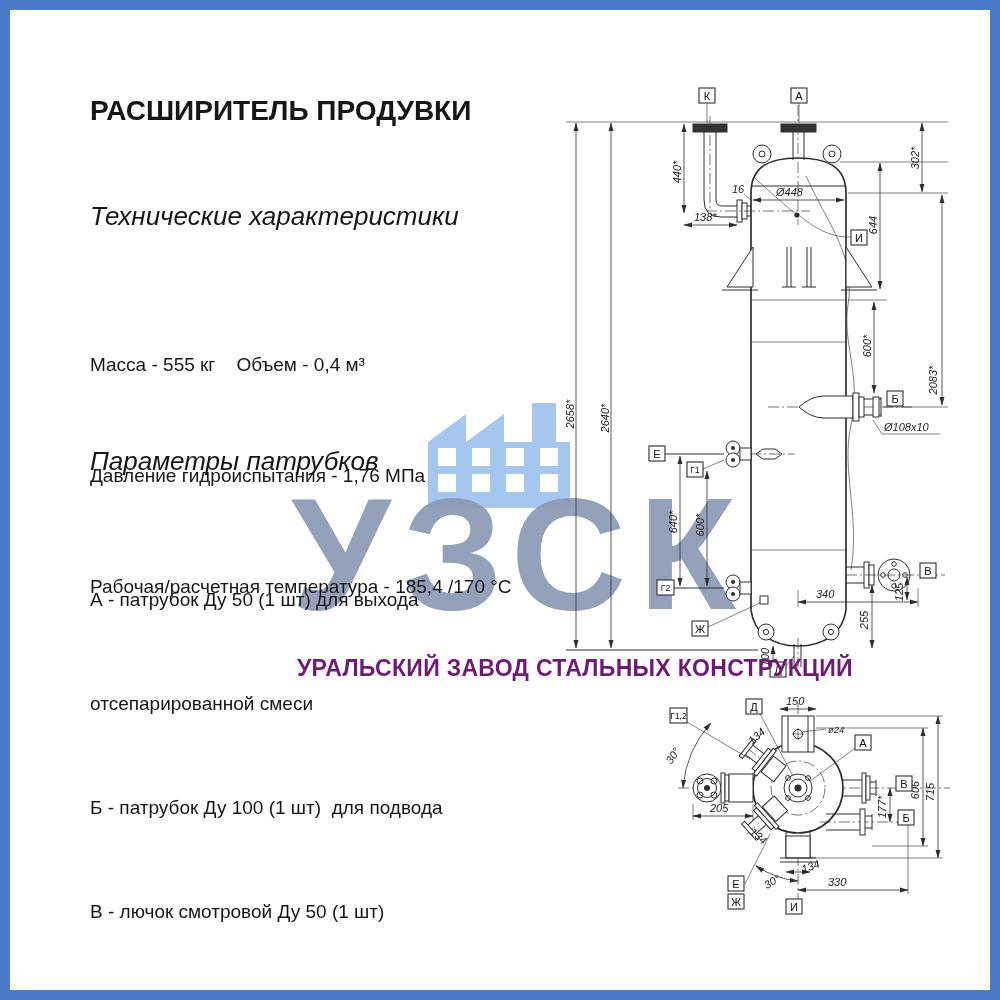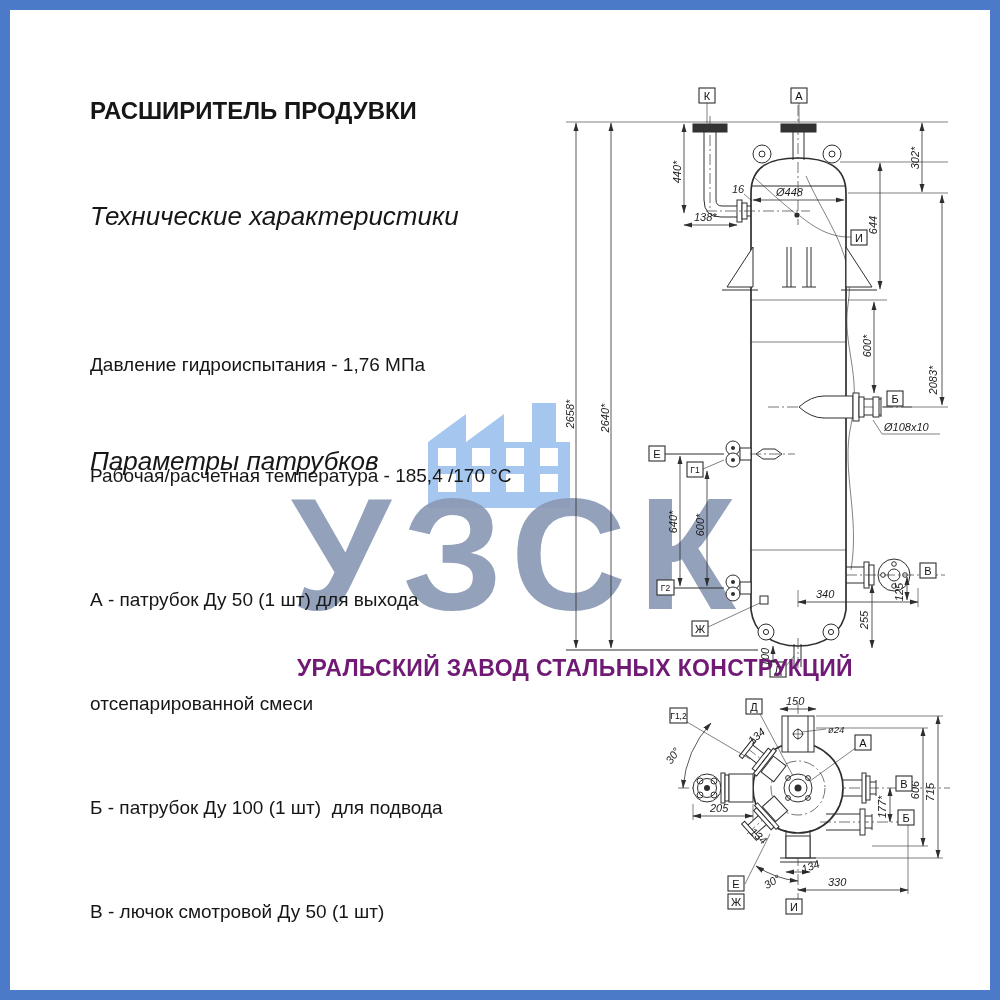--- a/index.html
+++ b/index.html
@@ -9,21 +9,21 @@
   
   .wm-icon{position:absolute;left:404px;top:386px;z-index:1;}
   .wm-abbr{position:absolute;left:281px;top:464px;z-index:1;
            font-size:160px;font-weight:700;letter-spacing:12px;line-height:1;
            color:#8b9ab5;opacity:.92;}
   .wm-line{position:absolute;left:287px;top:633px;z-index:4;
            font-size:23px;font-weight:700;letter-spacing:.3px;white-space:nowrap;
            color:#701a75;margin-top:12px;}
   
   .col{position:absolute;left:0;top:0;z-index:2;color:#161616;}
-  .title{position:absolute;left:80px;top:82px;font-size:24px;font-weight:700;
+  .title{position:absolute;left:80px;top:82px;font-size:28px;font-weight:700;
          line-height:37px;white-space:nowrap;text-align:right;}
   .h2{position:absolute;left:80px;font-size:26px;font-weight:400;white-space:nowrap;font-style:italic;}
   .h2.specs{top:191px;}
   .h2.nozzles{top:436px;}
   .speclist{position:absolute;left:80px;top:262px;font-size:19px;line-height:37px;
             white-space:pre;}
   .nozlist{position:absolute;left:80px;top:504px;font-size:19px;line-height:34.6px;
            white-space:pre;}
   
   .drawing{position:absolute;left:0;top:0;z-index:3;}
@@ -61,20 +61,21 @@
   </svg>
 
   <div class="wm-abbr">УЗСК</div>
 
   <div class="col">
     <div class="title">
       <div>РАСШИРИТЕЛЬ ПРОДУВКИ</div>
     </div>
     <div class="h2 specs">Технические характеристики</div>
     <div class="speclist">
+      <div>Масса - 555 кг    Объем - 0,4 м³</div>
       <div>Давление гидроиспытания - 1,76 МПа</div>
       <div>Рабочая/расчетная температура - 185,4 /170 °С</div>
     </div>
     <div class="h2 nozzles">Параметры патрубков</div>
     <div class="nozlist">
       <div>А - патрубок Ду 50 (1 шт) для выхода</div>
       <div>отсепарированной смеси</div>
       <div>Б - патрубок Ду 100 (1 шт)  для подвода</div>
       <div>В - лючок смотровой Ду 50 (1 шт)</div>
       

